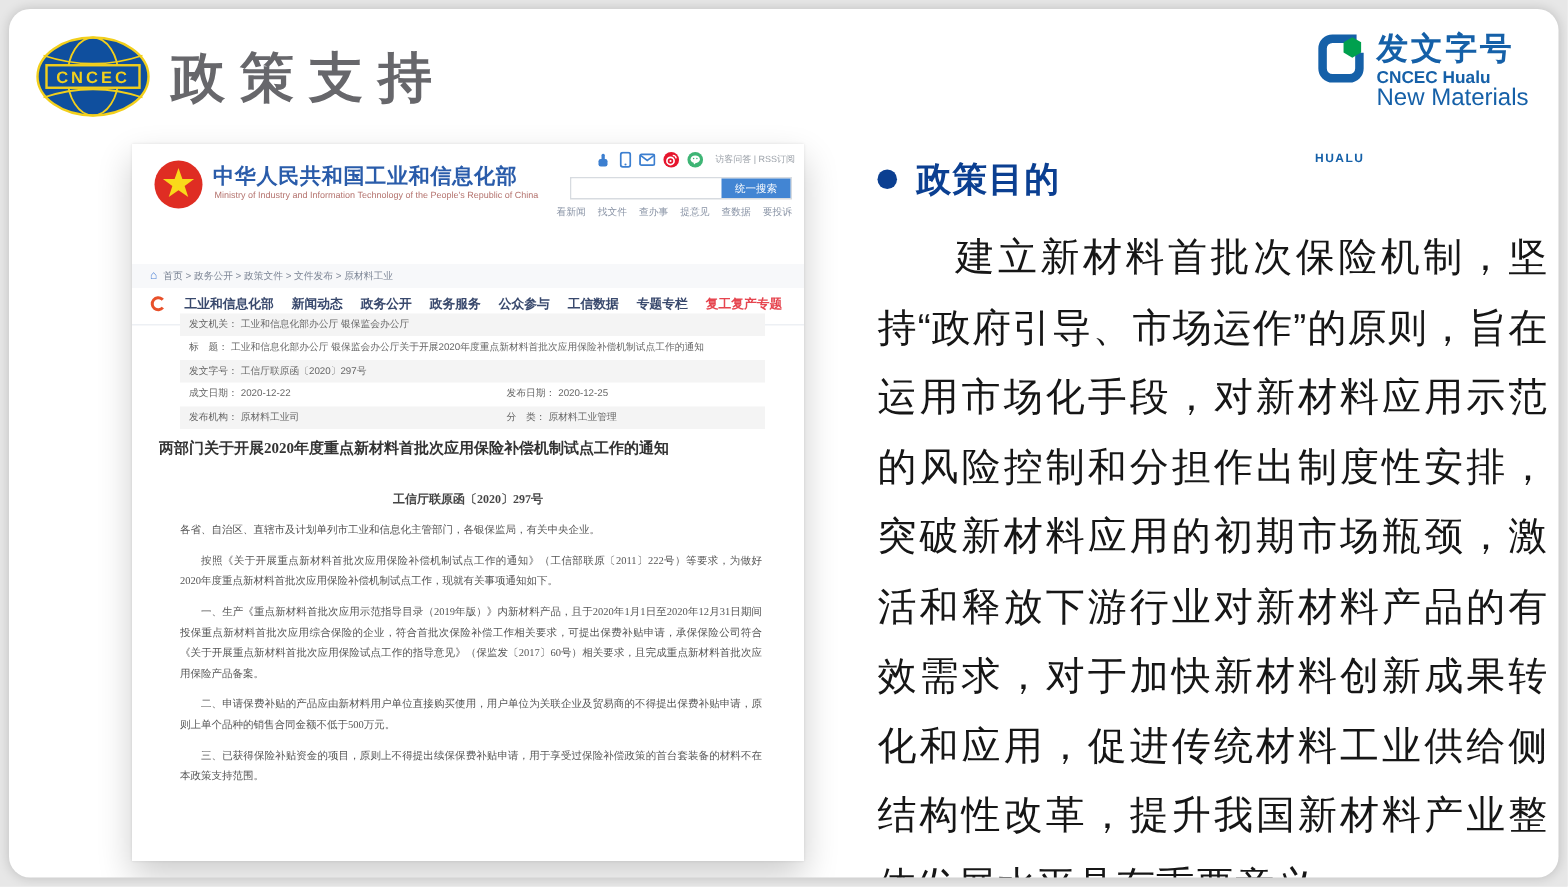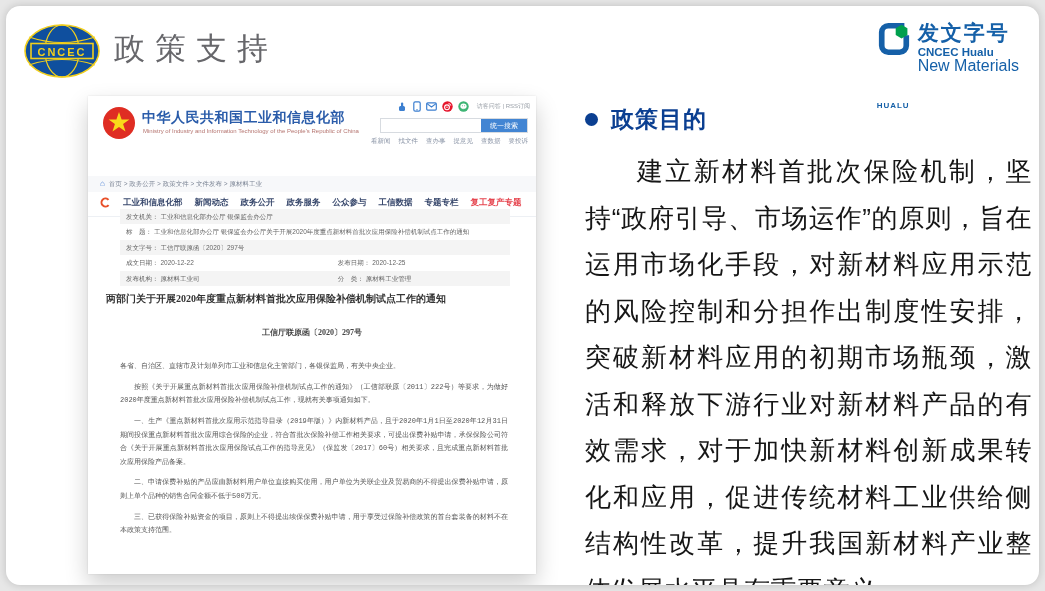--- a/index.html
+++ b/index.html
@@ -3,21 +3,21 @@
 <meta charset="utf-8">
 <style>
   html,body{margin:0;padding:0;background:#e7e7e7;font-family:"Liberation Sans",sans-serif;}
   .stage{position:relative;width:1045px;height:591px;background:#e7e7e7;overflow:hidden;}
   .slide{position:absolute;left:6px;top:6px;width:1033px;height:579px;background:#ffffff;
          border-radius:14px;box-shadow:0 0 8px rgba(0,0,0,.18);overflow:hidden;}
 
   
   .cncec-logo{position:absolute;left:16px;top:16px;width:80px;height:58px;}
   .slide-title{position:absolute;left:108px;top:22px;font-family:"DejaVu Serif",serif;
-               font-size:31px;font-weight:normal;color:#67676b;letter-spacing:10px;text-align:right;}
+               font-size:36px;font-weight:bold;color:#67676b;letter-spacing:10px;text-align:right;}
   .hualu{position:absolute;right:20px;top:16px;display:flex;align-items:flex-start;gap:7px;}
   .hualu-iconwrap{display:flex;flex-direction:column;align-items:flex-start;gap:44px;}
   .hualu-label{font-size:8px;font-weight:bold;color:#1560a8;letter-spacing:1px;margin-top:1px;}
   .hualu-text{display:flex;flex-direction:column;line-height:1.05;}
   .hualu-cn{font-size:21px;font-weight:bold;color:#1560a8;letter-spacing:2px;}
   .hualu-en1{font-size:11.5px;font-weight:bold;color:#1560a8;margin-top:2px;}
   .hualu-en2{font-size:16px;color:#1560a8;}
 
   
   .webcard{position:absolute;left:82px;top:90px;width:448px;height:478px;background:#fff;
@@ -46,22 +46,22 @@
   .meta-cell{display:flex;white-space:nowrap;}
   .meta-cell.first{width:56%;white-space:normal;}
   .meta-cell .lab{color:#666;margin-right:2px;flex:none;}
   .meta-cell .val{color:#666;}
   .meta-row .single{white-space:normal;}
 
   .doctitle{position:absolute;left:18px;right:18px;top:196px;text-align:left;
             font-size:10px;font-weight:bold;color:#333;font-family:"Liberation Serif",serif;}
   .docnum{position:absolute;left:0;right:0;top:231px;text-align:center;font-size:8px;font-weight:bold;color:#444;
           font-family:"Liberation Serif",serif;}
-  .docbody{position:absolute;left:32px;width:388px;top:264px;font-size:7px;color:#555;
-           line-height:1.95;text-align:justify;font-family:Liberation Mono, monospace;}
+  .docbody{position:absolute;left:32px;width:388px;top:251px;font-size:7px;color:#555;
+           line-height:1.95;text-align:justify;font-family:Liberation Serif, serif;}
   .docbody p{margin:0 0 7px 0;}
   .docbody p.indent{text-indent:2em;}
 
   
   .right{position:absolute;left:579px;top:98px;width:447px;}
   .r-head{display:flex;align-items:center;gap:13px;}
   .bullet{width:13px;height:13px;border-radius:50%;background:#0b3f91;flex:none;}
   .r-title{font-size:23px;font-weight:bold;color:#0b3f91;letter-spacing:1px;}
   .r-body{margin-top:13px;font-size:26px;color:#161616;line-height:1.79;text-align:justify;
           text-indent:2em;letter-spacing:.5px;}

